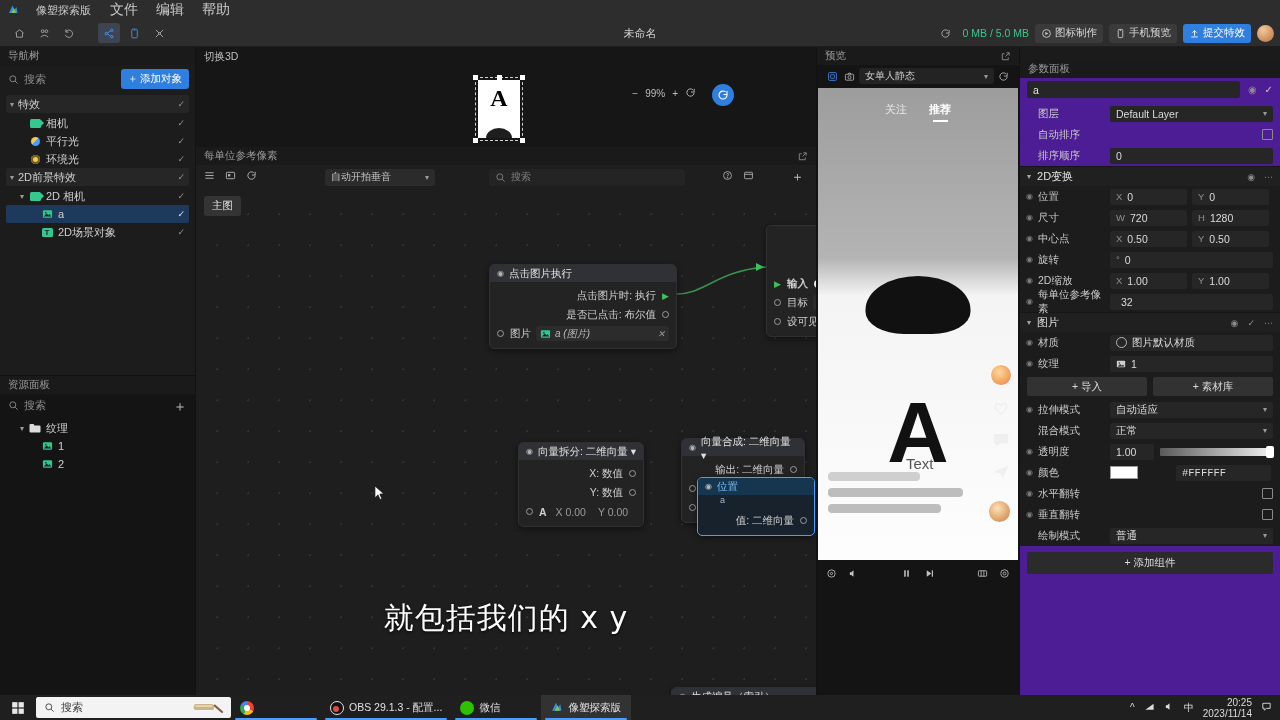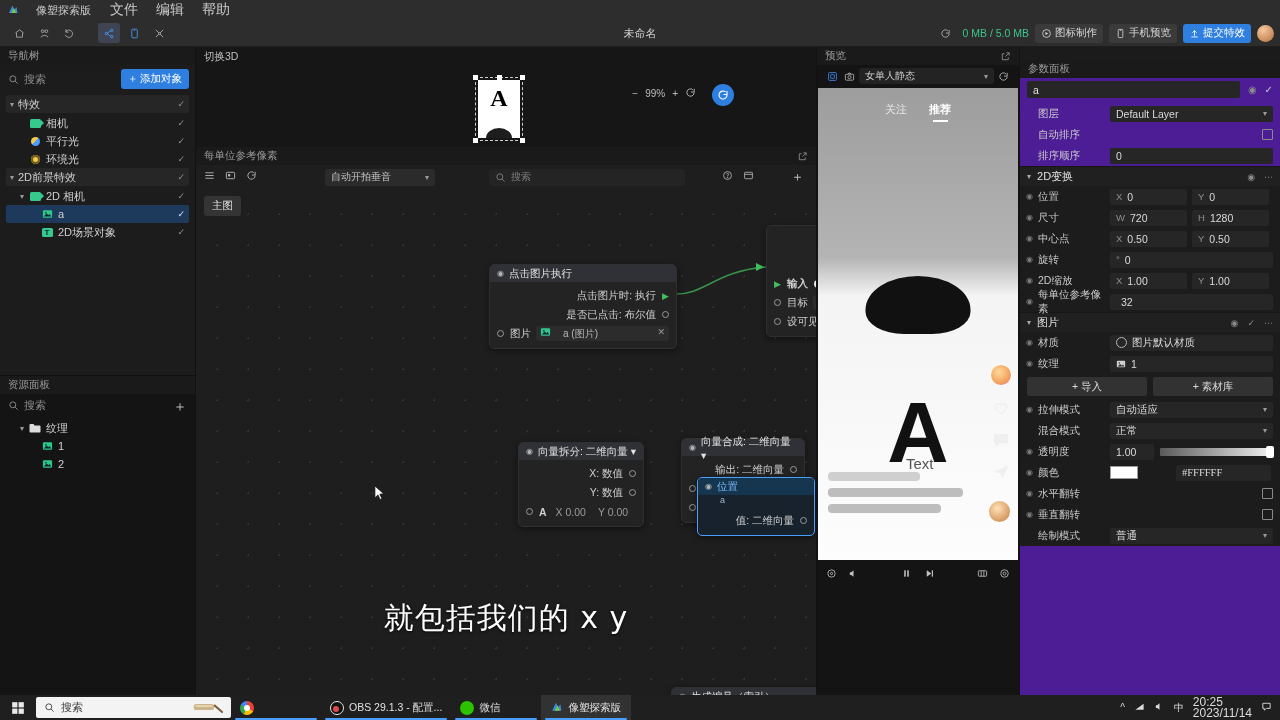--- a/index.html
+++ b/index.html
@@ -119,22 +119,22 @@
   .node-hd { display:flex; align-items:center; gap:5px; height:17px; padding:0 7px;
     background:#2f3136; border-radius:4px 4px 0 0; font-size:10.5px; color:#e2e2e2; }
   .node-hd .gear { font-size:8px; color:#b6b6b6;}
   .node-body { padding:4px 0 5px 0; }
   .prow { display:flex; align-items:center; height:19px; padding:0 7px; font-size:10.5px; color:#cfcfcf;}
   .prow.out { justify-content:flex-end; }
   .prow .p-out { width:7px;height:7px;border-radius:50%; border:1px solid #9a9a9a; margin-left:6px;}
   .prow .p-in { width:7px;height:7px;border-radius:50%; border:1px solid #9a9a9a; margin-right:6px;}
   .tri { color:#3fbf5f; font-size:9px; margin-left:6px; }
   .tri-in { color:#3fbf5f; font-size:9px; margin-right:6px; }
-  .chipfield { display:flex; align-items:flex-start; gap:12px; background:#2c2c2c; border-radius:3px;
-    padding:1px 4px; height:15px; font-size:10px; color:#b9b9b9; flex:1; margin-left:5px;}
+  .chipfield { display:flex; align-items:center; gap:4px; background:#2c2c2c; border-radius:3px;
+    padding:1px 4px; height:15px; font-size:10px; color:#b9b9b9; flex:1; margin-left:5px;font-style:italic;}
   .chipfield .x { margin-left:auto; color:#9a9a9a; font-size:9px;}
   .dotw { width:8px;height:8px;border-radius:50%;background:#f0f0f0;margin-left:6px;}
   .node.sel { border:1px solid #4a9eff; background:#18222c; }
   .node.sel .node-hd { background:#16354f; color:#7dc0ff;}
   .subttl { font-size:9px; color:#9fb6cc; padding:0 7px 2px 22px;}
   .cursor { position:absolute; width:11px; height:16px; }
 
   
   .subtitle { position:absolute; left:196px; top:598px; width:620px; text-align:center;
     font-size:30px; color:#fff; font-family:"DejaVu Sans", sans-serif;
@@ -219,21 +219,21 @@
   .tb-search { width:195px; height:21px; background:#f3f3f3; border-radius:2px; display:flex;
     align-items:center; gap:6px; padding:0 8px; color:#3a3a3a; font-size:11px; position:relative;}
   .tb-search .pen { position:absolute; right:5px; top:1px; width:34px;height:19px;}
   .tb-app { height:25px; min-width:90px; display:flex; align-items:center; gap:5px; padding:0 9px;
     font-size:10.5px; color:#e0e0e0; position:relative;}
   .tb-app.open:after { content:''; position:absolute; left:4px; right:4px; bottom:0; height:2px;
     background:#4a9eff; border-radius:1px;}
   .tb-app.active { background:#323232; }
   .tb-right2 { margin-left:auto; display:flex; align-items:center; gap:9px; padding-right:8px;
     font-size:10px; color:#dcdcdc;}
-  .clock { text-align:left; line-height:11px; font-size:12px;}
+  .clock { text-align:right; line-height:11px; font-size:10px;}
   .chrome { width:14px;height:14px;border-radius:50%;
     background:conic-gradient(#ea4335 0 33%, #fbbc05 33% 58%, #34a853 58% 83%, #4285f4 83% 100%);
     position:relative;}
   .chrome:after{content:'';position:absolute;inset:4px;border-radius:50%;background:#fff;}
   .obs { width:14px;height:14px;border-radius:50%;background:#111;border:1.5px solid #e8e8e8;
     position:relative;}
   .obs:after{content:'';position:absolute;left:2px;top:4px;width:6px;height:6px;border-radius:50%;background:#e04a4a;}
   .wechat { width:14px;height:14px;border-radius:50%;background:#2dc100;}
 </style>
 </head>
@@ -978,21 +978,21 @@
               <span>1.00</span>
             </div>
             <div class="slider">
               <div class="knob"></div>
             </div>
           </div>
           <div class="prop">
             <span class="kdot">◉</span>
             <span class="k">颜色</span>
             <div class="swatch"></div>
-            <div class="field" style="width:95px;margin-left:38px;font-family:Liberation Serif, serif">
+            <div class="field" style="width:95px;margin-left:38px;font-family:Liberation Mono, monospace">
               <span>#FFFFFF</span>
             </div>
           </div>
           <div class="prop">
             <span class="kdot">◉</span>
             <span class="k">水平翻转</span>
             <div class="ckbox"></div>
           </div>
           <div class="prop">
             <span class="kdot">◉</span>
@@ -1002,20 +1002,21 @@
           <div class="prop">
             <span class="kdot"></span>
             <span class="k">绘制模式</span>
             <div class="field f1">
               <span>普通</span>
               <span class="cv">▾</span>
             </div>
           </div>
         </div>
     </div>
+    <div class="bigbtn">+ 添加组件</div>
   </div>
 
   <div class="taskbar">
     <div class="tb-start">
       <svg style="width:14px;height:14px" viewBox="0 0 24 24" fill="#e8e8e8">
           <rect x="2" y="2" width="9" height="9"></rect>
           <rect x="13" y="2" width="9" height="9"></rect>
           <rect x="2" y="13" width="9" height="9"></rect>
           <rect x="13" y="13" width="9" height="9"></rect>
         </svg>

